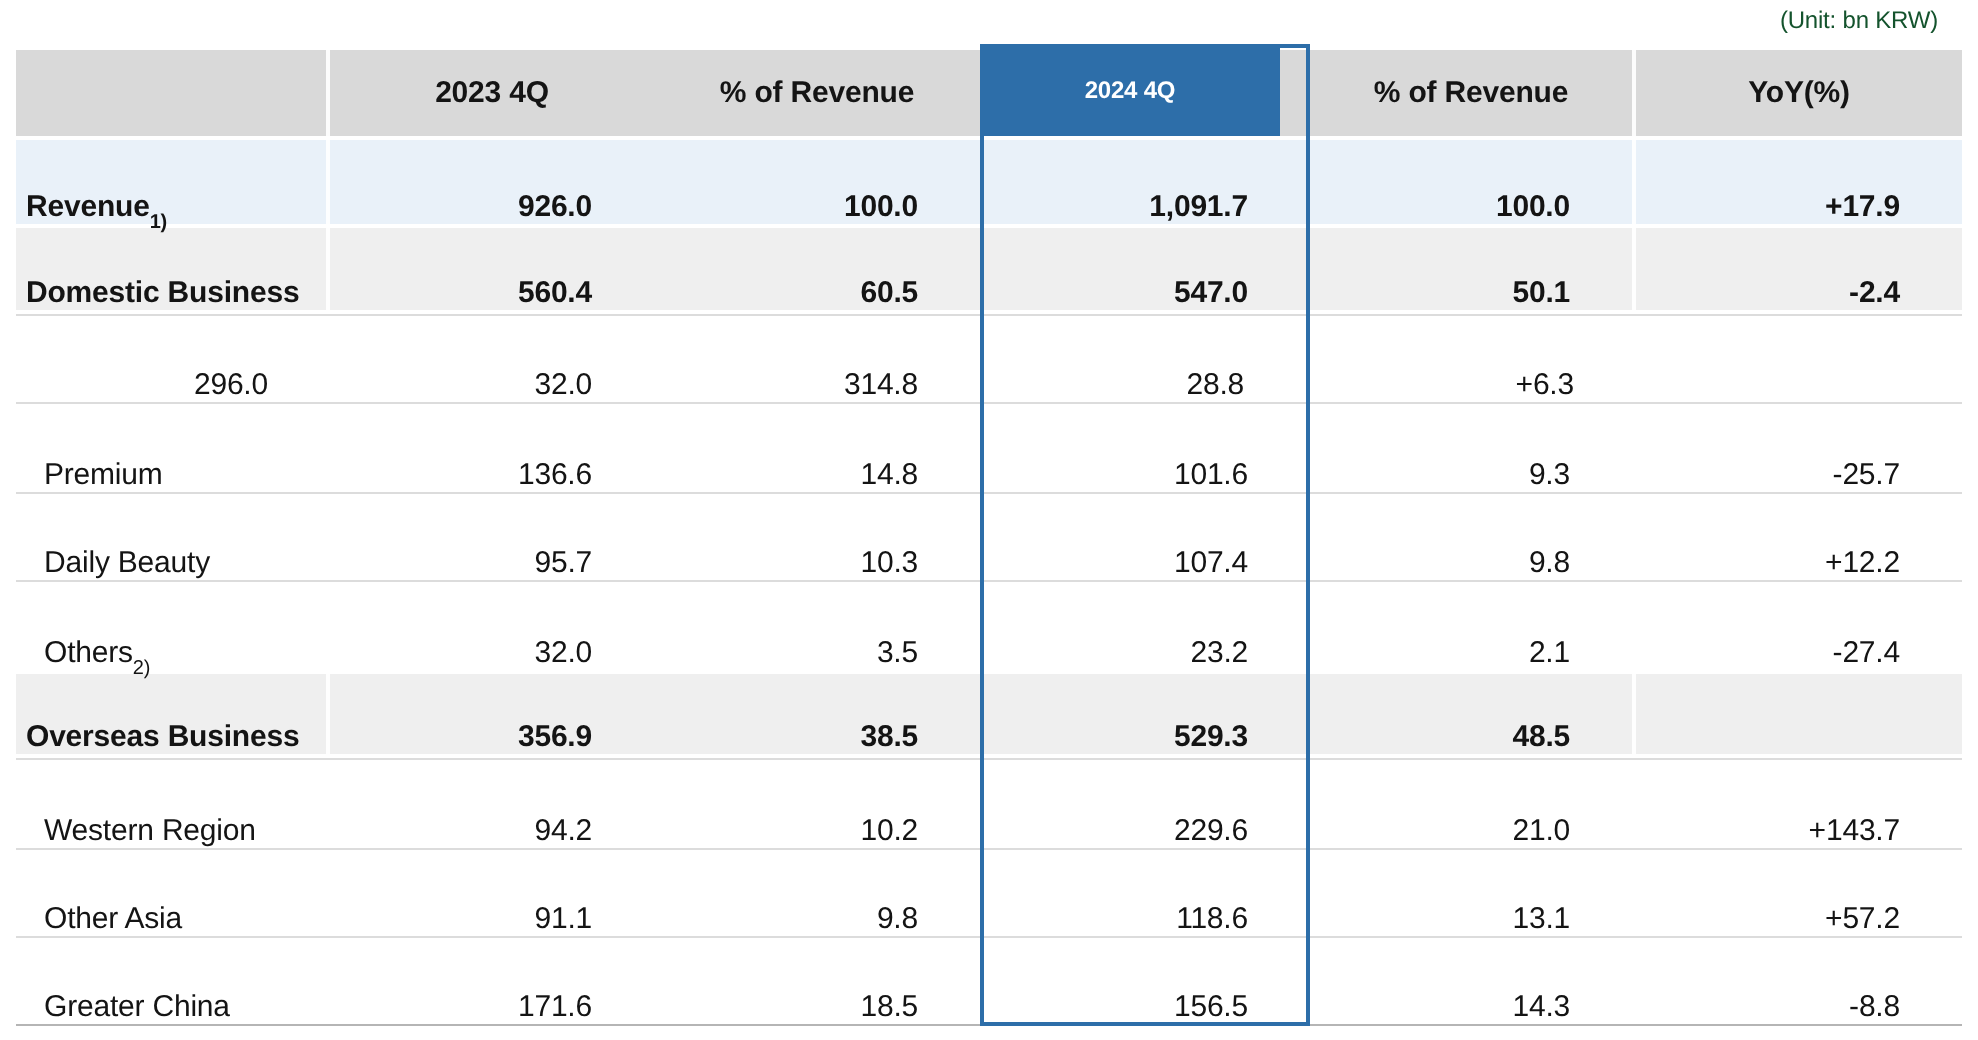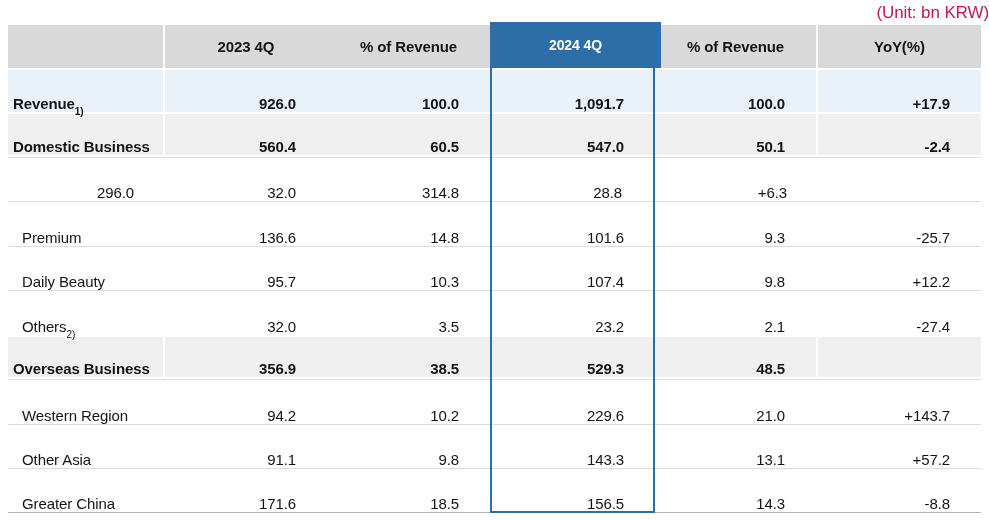--- a/index.html
+++ b/index.html
@@ -2,21 +2,21 @@
 <html><head>
 <meta charset="utf-8">
 <style>
   html,body { margin:0; padding:0; background:#fff; }
   .stage {
     position:relative; width:989px; height:520px; background:#ffffff;
     font-family:"Liberation Sans","DejaVu Sans",sans-serif; color:#141414;
     overflow:hidden; letter-spacing:-0.1px;
   }
   .unit-note {
-    position:absolute; top:3px; right:0; font-size:17px; color:#be185d;
+    position:absolute; top:3px; right:20px; font-size:12px; color:#14532d;
   }
   .tbl {
     position:absolute; left:8px; top:25px; width:973px;
     border-bottom:1px solid #b5b5b5;
   }
   .grid6 { display:grid; grid-template-columns:157px 162px 163px 165px 163px 163px; }
   .hrow { height:43px; background:#d9d9d9; font-weight:600; font-size:15px; }
   .hc {
     display:flex; align-items:center; justify-content:center;
     height:100%; box-sizing:border-box;
@@ -25,24 +25,24 @@
   .row { height:44.45px; box-sizing:border-box; font-size:15px; }
   .cell { display:flex; align-items:flex-end; box-sizing:border-box; }
   .lbl { padding-left:5px; }
   .num { justify-content:flex-end; padding-right:31px; font-variant-numeric:tabular-nums; }
   .r-highlight { background:#e9f1f9; font-weight:700; border-top:2px solid #fff; }
   .r-section   { background:#efefef; font-weight:700; border-top:2px solid #fff; border-bottom:2px solid #fff; }
   .r-item      { background:#ffffff; border-top:1px solid #dcdcdc; }
   .r-item .lbl { padding-left:14px; }
   sup { font-size:10px; line-height:0; }
   .blue-head {
-    position:absolute; left:482px; top:-3px; width:171px; height:46px;
+    position:absolute; left:482px; top:-3px; width:150px; height:46px;
     background:#2d6ea9; color:#ffffff; z-index:2;
     display:flex; align-items:center; justify-content:center;
-    font-size:14px; font-weight:600; box-sizing:border-box;
+    font-size:12px; font-weight:600; box-sizing:border-box;
   }
   .blue-outline {
     position:absolute; left:482px; top:-3px; width:165px; height:491px;
     border:2px solid #2d6ea9; box-sizing:border-box; z-index:3; pointer-events:none;
   }
 </style>
 </head>
 <body>
 
 <div class="stage">
@@ -133,21 +133,21 @@
       <div class="cell num">10.2</div>
       <div class="cell num">229.6</div>
       <div class="cell num dvr">21.0</div>
       <div class="cell num">+143.7</div>
     </div>
 
     <div class="row grid6 r-item">
       <div class="cell lbl dvr">Other Asia</div>
       <div class="cell num">91.1</div>
       <div class="cell num">9.8</div>
-      <div class="cell num">143.3</div>
+      <div class="cell num">118.6</div>
       <div class="cell num dvr">13.1</div>
       <div class="cell num">+57.2</div>
     </div>
 
     <div class="row grid6 r-item">
       <div class="cell lbl dvr">Greater China</div>
       <div class="cell num">171.6</div>
       <div class="cell num">18.5</div>
       <div class="cell num">156.5</div>
       <div class="cell num dvr">14.3</div>

